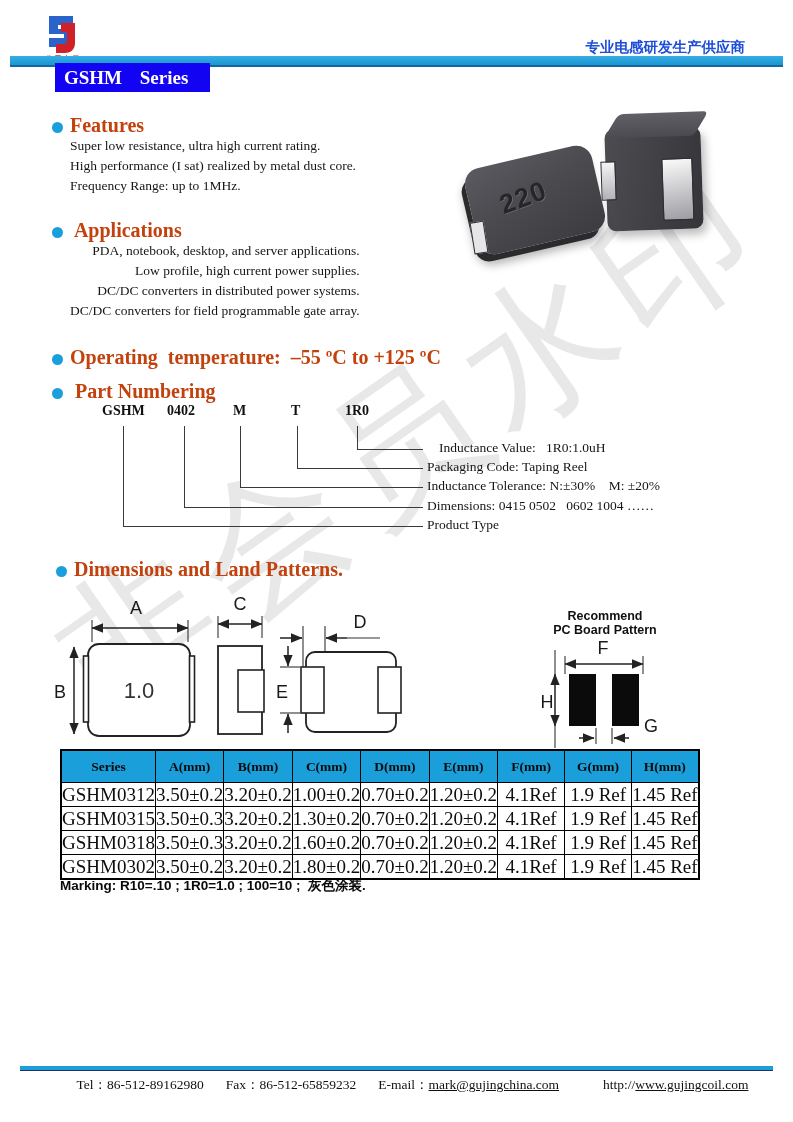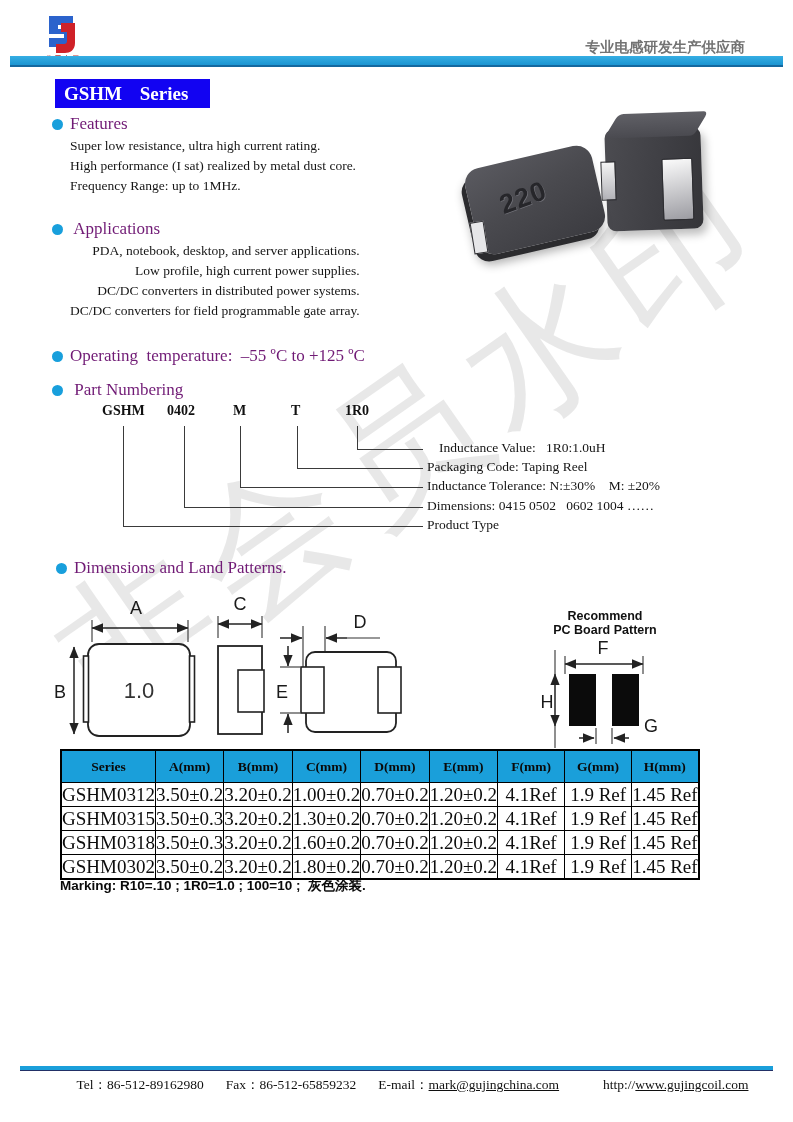--- a/index.html
+++ b/index.html
@@ -15,30 +15,30 @@
     position:absolute;left:120px;top:580px;z-index:1;
     font-family:"Liberation Sans",sans-serif;font-size:150px;font-weight:400;
     color:rgba(150,150,150,0.22);white-space:nowrap;letter-spacing:14px;
     transform:rotate(-35deg);transform-origin:0 100%;line-height:160px;
     pointer-events:none;
   }
   .z2{z-index:2;}
 
   
   .logo-sub{left:45px;top:54px;font-size:8px;color:#c03028;font-weight:bold;letter-spacing:1px;}
-  .tagline{right:48px;top:38px;font-family:"Liberation Sans",sans-serif;font-size:14.5px;font-weight:bold;color:#737373;}
+  .tagline{right:48px;top:38px;font-family:"Liberation Sans",sans-serif;font-size:14.5px;font-weight:bold;color:#1d4ed8;}
   .top-bar{left:10px;top:56px;width:773px;height:9px;background:linear-gradient(#36aee3,#1b95d2);border-bottom:2px solid #14689f;}
 
   .title-banner{
-    left:55px;top:79px;width:146px;height:29px;background:#1203f2;color:#ffffff;
+    left:55px;top:63px;width:146px;height:29px;background:#1203f2;color:#ffffff;
     font-size:19px;font-weight:bold;line-height:29px;padding-left:9px;word-spacing:13px;
   }
 
   
-  .sec-h{font-size:17px;font-weight:normal;color:#701a75;}
+  .sec-h{font-size:20px;font-weight:bold;color:#c2410c;}
   .bullet{display:inline-block;width:11px;height:11px;border-radius:50%;background:#189fdc;margin-right:7px;vertical-align:-1px;}
   .items{font-size:13.5px;line-height:20px;color:#151515;}
   .items div{height:20px;}
 
   
   .pn-seg{position:absolute;font-size:14px;font-weight:bold;}
   .pn-line{position:absolute;border-left:1.4px solid #3a3a3a;border-bottom:1.4px solid #3a3a3a;}
   .pn-callout{position:absolute;left:427px;font-size:13.5px;white-space:pre;color:#151515;}
 
   

